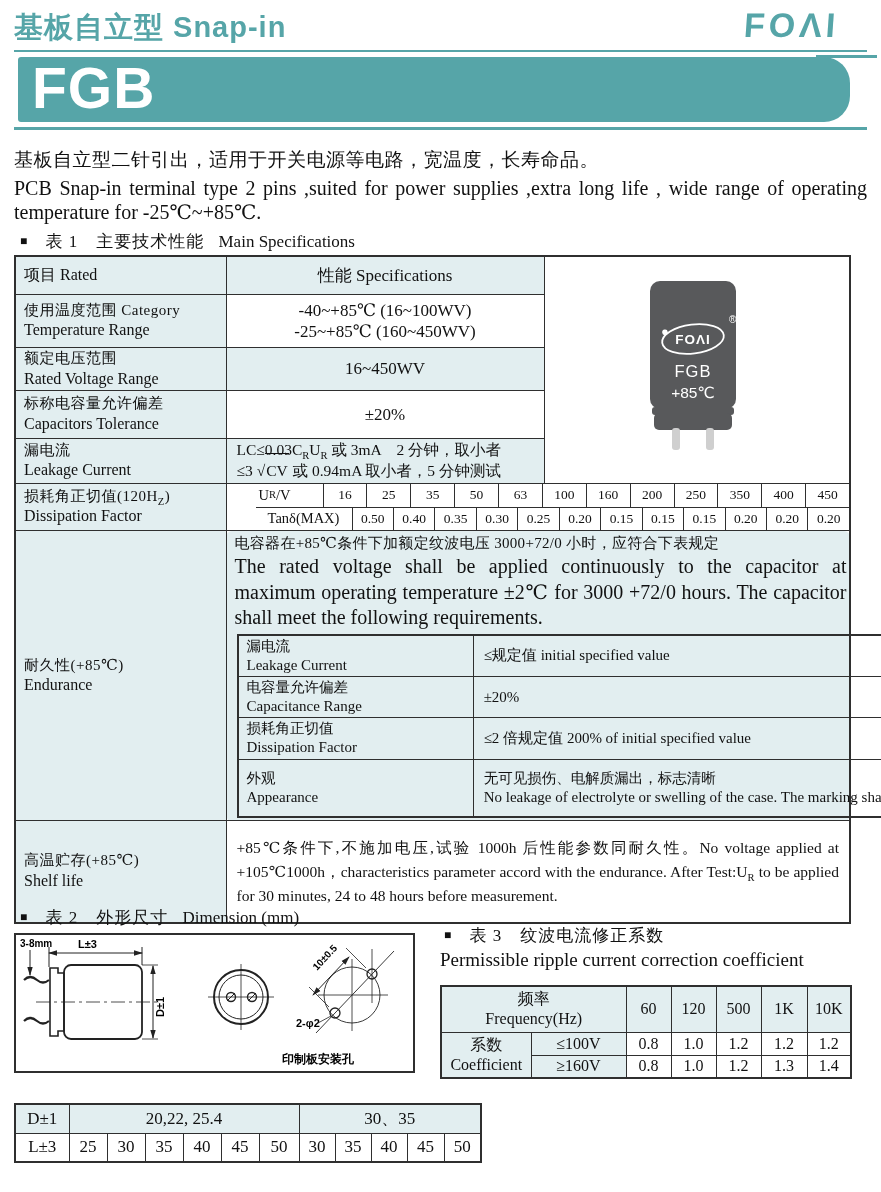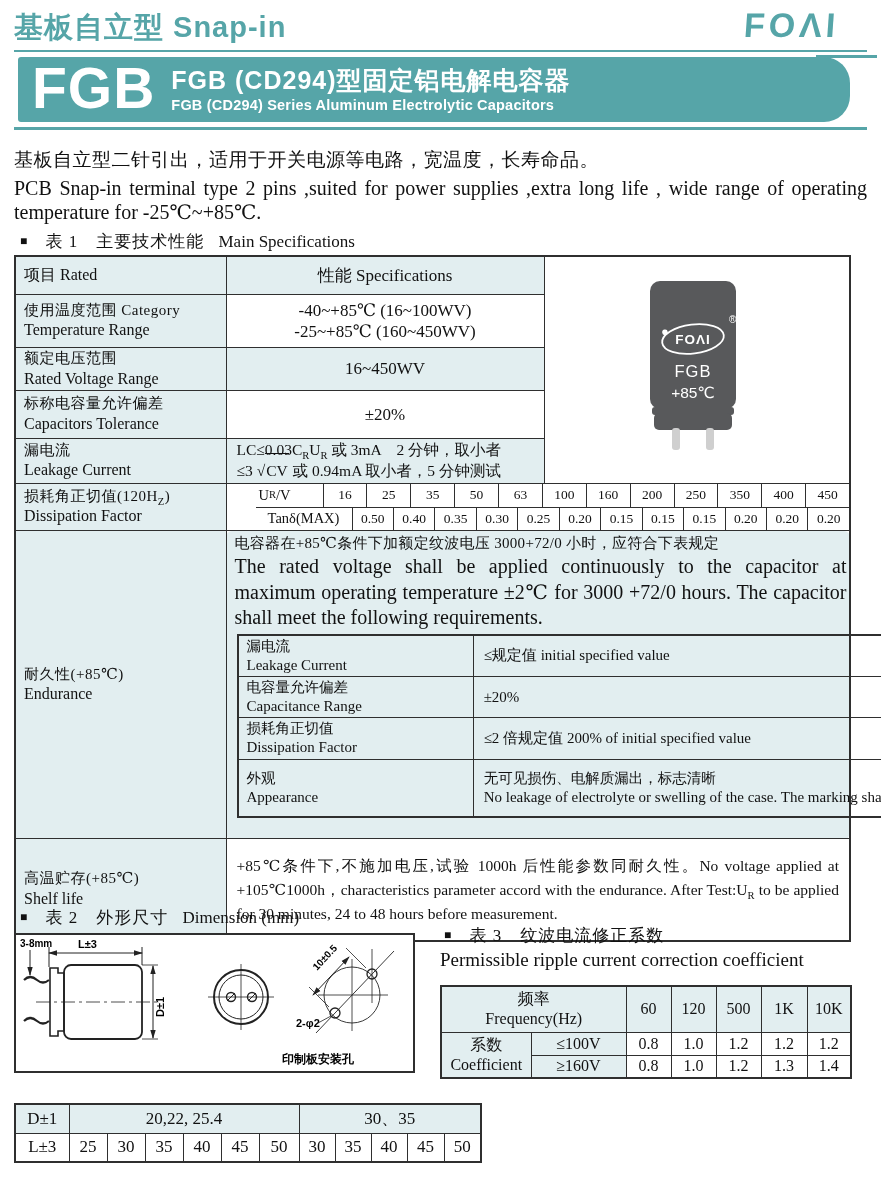--- a/index.html
+++ b/index.html
@@ -60,21 +60,21 @@
   .val{font-size:17px;}
   sub{font-size:10.5px;line-height:0;}
   .leak{font-size:15.5px;line-height:1.35;padding:1px 2px 1px 10px;}
   .rad{border-top:1px solid #111;padding:8px 1px;}
   .dgrid{display:flex;flex-direction:column;}
   .drow{display:flex;height:22.5px;}
   .drow + .drow{border-top:1px solid var(--bd);margin-left:29px;}
   .dcell{flex:1;border-left:1px solid var(--bd);display:flex;align-items:center;
          justify-content:center;font-size:13.5px;background:#fff;}
   .dcell:first-child{border-left:none;flex:0 0 96px;font-size:14.5px;}
-  .endcell{padding:3px 8px 20px 8px;border-radius:6px;}
+  .endcell{padding:3px 8px 2px 8px;border-radius:6px;}
   .end-zh{font-size:15px;letter-spacing:.3px;}
   .end-en{font-size:20px;line-height:1.28;text-align:justify;width:612px;margin-top:1px;}
   .inner{width:608px;margin:3px 0 0 2px;}
   .inner td{font-size:15px;}
   .i-lbl{padding:1px 4px 1px 8px;line-height:1.3;}
   .i-val{padding:1px 4px 1px 10px;line-height:1.3;}
   .i-zh{font-size:14.5px;}
   .shelfcell{padding:4px 10px;font-size:15.5px;line-height:1.55;text-align:justify;}
   .photo-cell{text-align:center;vertical-align:middle;}
 
@@ -100,24 +100,20 @@
 <div class="abs hd-title">
   <span>基板自立型</span>
   <span>Snap-in</span>
 </div>
 <div class="abs logo">FOΛI</div>
 <div class="abs rule-main"></div>
 <div class="abs rule-logo"></div>
 
 <div class="abs banner">
   <div class="banner-series">FGB</div>
-  <div>
-    <div class="banner-zh">FGB (CD294)型固定铝电解电容器</div>
-    <div class="banner-en">FGB (CD294) Series Aluminum Electrolytic Capacitors</div>
-  </div>
 </div>
 <div class="abs rule-banner"></div>
 
 <div class="abs intro-zh">基板自立型二针引出，适用于开关电源等电路，宽温度，长寿命品。</div>
 <div class="abs intro-en">PCB Snap-in terminal type 2 pins ,suited for power supplies ,extra long life , wide range of operating temperature for -25℃~+85℃.</div>
 
 <div class="abs sec-head t1-head">
   <span class="sq">■</span>
   <span class="zh">表 1　主要技术性能</span>
   <span>Main Specifications</span>

